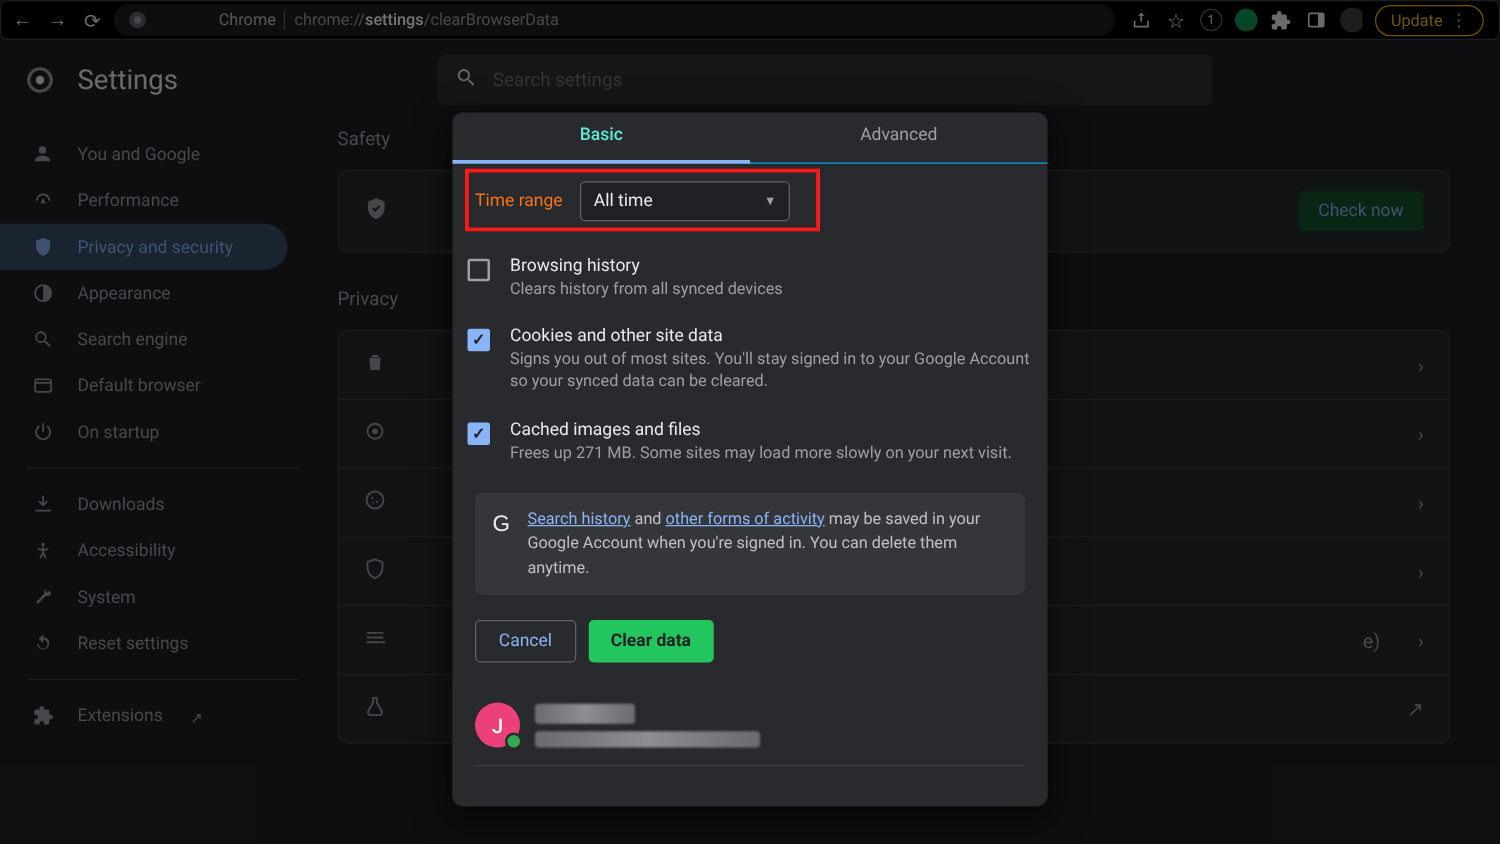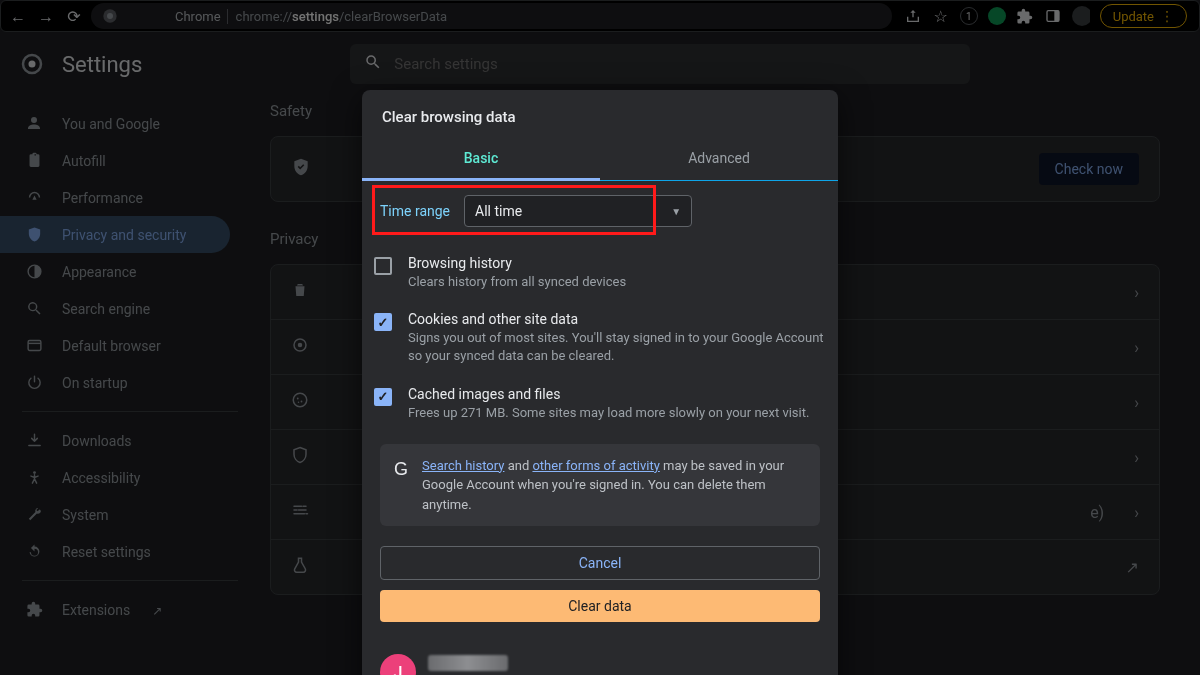--- a/index.html
+++ b/index.html
@@ -39,54 +39,54 @@
   .ext-arrow { margin-left:4px; font-size:12px; }
   
   
   .main { flex:1; padding:0 40px 0 10px;}
   .section-label { color:#9aa0a6; font-size:15px; padding:6px 0;}
   .card { background:#292a2d; border:1px solid #3c4043; border-radius:8px; margin-top:10px; }
   .card-row { display:flex; align-items:center; padding:16px 20px; gap:18px; color:#e8eaed; border-bottom:1px solid #3c4043;}
   .card-row:last-child { border-bottom:none;}
   .row-icon { width:22px; color:#9aa0a6;}
   .chev { margin-left:auto; color:#9aa0a6;}
-  .check-now { margin-left:auto; background:#0f172a; color:#8ab4f8; border-radius:4px; padding:8px 16px; font-size:14px; cursor:pointer; border:none;}
+  .check-now { margin-left:auto; background:#14532d; color:#8ab4f8; border-radius:4px; padding:8px 16px; font-size:14px; cursor:pointer; border:none;}
   
   
   .overlay { position:absolute; inset:0; background:rgba(0,0,0,0.55); }
   
   
   .dialog { position:absolute; left:50%; top:90px; transform:translateX(-50%); width:476px; background:#292a2d; border-radius:8px; box-shadow:0 8px 30px rgba(0,0,0,0.6); color:#e8eaed; }
   .dlg-title { padding:18px 20px 14px; font-size:15px; font-weight:500;}
   .tabs { display:flex; }
   .tab { flex:1; text-align:center; padding:10px 0 12px; font-size:14px; color:#9aa0a6; cursor:pointer; border-bottom:1px solid #0ea5e9;}
   .tab.active { color:#5eead4; border-bottom:3px solid #8ab4f8; font-weight:500;}
   
   .time-row { display:flex; align-items:center; gap:14px; padding:14px 18px; position:relative;}
-  .time-label { color:#7dd3fc; font-size:14px;}
-  .time-select { width:228px; height:32px; background:#202124; border:1px solid #5f6368; border-radius:4px; display:flex; align-items:center; padding:0 10px; font-size:14px; color:#e8eaed; cursor:pointer;}
+  .time-label { color:#f97316; font-size:14px;}
+  .time-select { width:168px; height:32px; background:#202124; border:1px solid #5f6368; border-radius:4px; display:flex; align-items:center; padding:0 10px; font-size:14px; color:#e8eaed; cursor:pointer;}
   .time-select .caret { margin-left:auto; font-size:10px; color:#9aa0a6;}
   .highlight-box { position:absolute; left:10px; top:4px; width:284px; height:50px; border:3px solid #ff1a1a; pointer-events:none;}
   
   .opt-list { padding:4px 12px 8px;}
   .opt { display:flex; gap:16px; padding:10px 0;}
   .cb { width:18px; height:18px; border:2px solid #9aa0a6; border-radius:2px; flex-shrink:0; margin-top:2px; display:inline-flex; align-items:center; justify-content:center; cursor:pointer;}
   .cb.checked { background:#8ab4f8; border-color:#8ab4f8;}
   .cb.checked::after { content:"✓"; color:#202124; font-size:13px; font-weight:bold;}
   .opt-title { font-size:14px; color:#e8eaed;}
   .opt-desc { font-size:13px; color:#9aa0a6; margin-top:2px; line-height:1.4;}
   
   .info-box { margin:4px 18px 12px; background:#35363a; border-radius:6px; padding:12px 14px; display:flex; gap:14px; align-items:flex-start; font-size:13px; color:#bdc1c6; line-height:1.5;}
   .g-icon { font-family: "Product Sans", Arial; font-weight:500; font-size:18px; color:#e8eaed; width:20px;}
   .info-box a { color:#8ab4f8; text-decoration:underline; cursor:pointer;}
   
-  .dlg-actions { display:flex; gap:10px; justify-content:flex-start; padding:8px 18px 18px;flex-direction:column; }
+  .dlg-actions { display:flex; gap:10px; justify-content:flex-start; padding:8px 18px 18px; }
   .btn { padding:8px 18px; border-radius:4px; font-size:14px; cursor:pointer;}
   .btn-cancel { background:transparent; color:#8ab4f8; border:1px solid #5f6368;}
-  .btn-primary { background:#fdba74; color:#202124; border:none; font-weight:400;}
+  .btn-primary { background:#22c55e; color:#202124; border:none; font-weight:700;}
   
   
   .dlg-lower { background:#292a2d; border-radius:0 0 8px 8px; padding:14px 18px 20px;}
   .account-row { display:flex; align-items:center; gap:12px; padding-bottom:14px; border-bottom:1px solid #3c4043;}
   .avatar { width:36px; height:36px; border-radius:50%; background:#ec407a; display:inline-flex; align-items:center; justify-content:center; color:#fff; font-weight:500; position:relative;}
   .avatar .status { position:absolute; right:-2px; bottom:-2px; width:14px; height:14px; border-radius:50%; background:#34a853; border:2px solid #292a2d;}
   .blur-box { height:16px; border-radius:3px; background:linear-gradient(90deg,#6a6b6e,#8d8e91,#6a6b6e); filter:blur(1px);}
   .account-text { display:flex; flex-direction:column; gap:6px;}
   .footer-text { padding-top:12px; font-size:13px; color:#bdc1c6; line-height:1.5;}
   
@@ -172,28 +172,20 @@
         <span class="side-icon">
           <svg width="18" height="18" viewBox="0 0 24 24">
             <path d="M12 12a4 4 0 1 0 0-8 4 4 0 0 0 0 8zm0 2c-4 0-8 2-8 5v1h16v-1c0-3-4-5-8-5z"></path>
           </svg>
         </span>
         <span>You and Google</span>
       </div>
     <div class="side-item">
         <span class="side-icon">
           <svg width="17" height="17" viewBox="0 0 24 24">
-            <path d="M17 3h-2a2 2 0 0 0-2-2h-2a2 2 0 0 0-2 2H7a2 2 0 0 0-2 2v14a2 2 0 0 0 2 2h10a2 2 0 0 0 2-2V5a2 2 0 0 0-2-2zm-5 0h2v2h-2V3z"></path>
-          </svg>
-        </span>
-        <span>Autofill</span>
-      </div>
-    <div class="side-item">
-        <span class="side-icon">
-          <svg width="17" height="17" viewBox="0 0 24 24">
             <path d="M12 4a8 8 0 0 0-8 8h2a6 6 0 1 1 12 0h2a8 8 0 0 0-8-8zm0 5l-3 6h6l-3-6z"></path>
           </svg>
         </span>
         <span>Performance</span>
       </div>
     <div class="side-item active">
         <span class="side-icon">
           <svg width="17" height="17" viewBox="0 0 24 24">
             <path d="M12 2l8 3v6c0 5-3.4 9.6-8 11-4.6-1.4-8-6-8-11V5l8-3z"></path>
           </svg>
@@ -334,21 +326,20 @@
             </svg></span>
           <span class="chev">↗</span>
         </div>
     </div>
   </div>
 </div>
 
 <div class="overlay"></div>
 
 <div class="dialog">
-  <div class="dlg-title">Clear browsing data</div>
   <div class="tabs">
     <div class="tab active">Basic</div>
     <div class="tab">Advanced</div>
   </div>
   <div class="time-row">
     <div class="highlight-box"></div>
     <span class="time-label">Time range</span>
     <div class="time-select">
       <span>All time</span>
       <span class="caret">▼</span>

